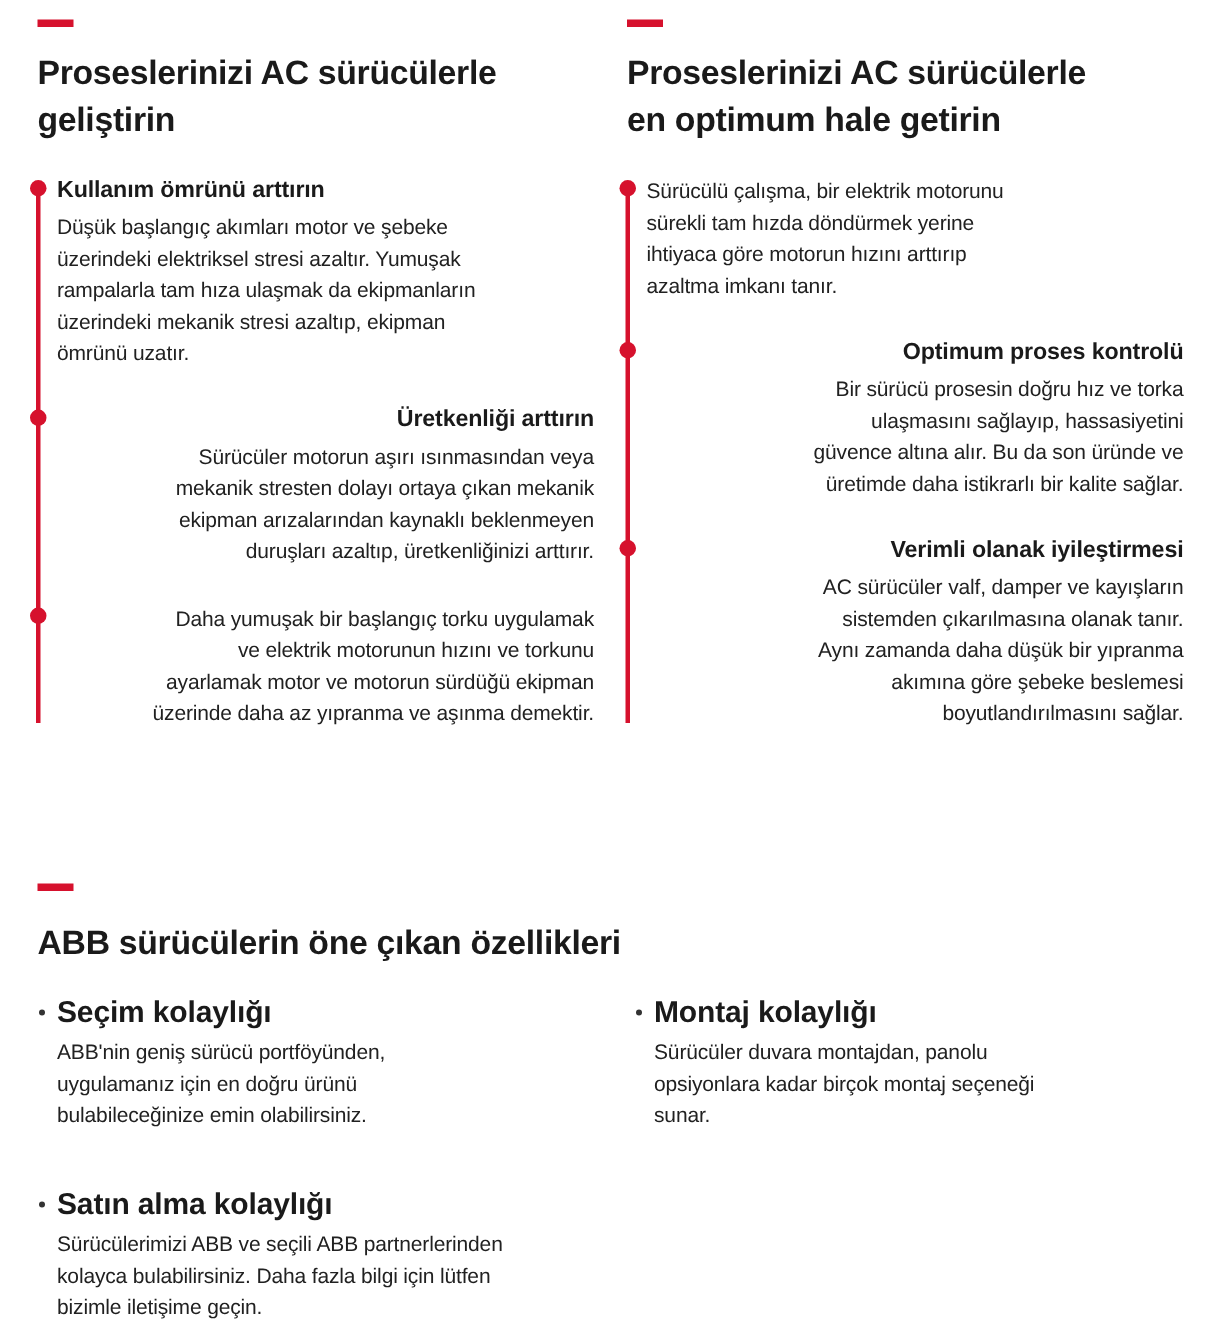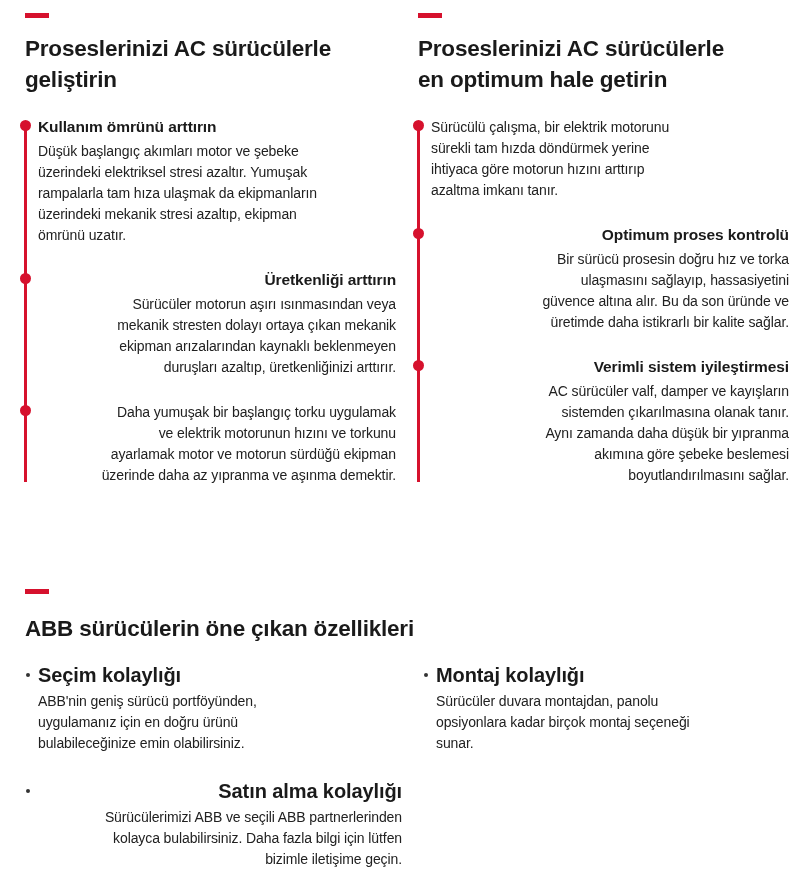--- a/index.html
+++ b/index.html
@@ -61,21 +61,21 @@
     margin:20px 0 0 1px;
     font-size:22.5px;line-height:30px;
     font-weight:700;color:var(--heading);
     letter-spacing:-0.2px;
   }
   .features-grid{display:flex;margin-top:22px;}
   .f-col{box-sizing:border-box;}
   .f-col-left{width:398px;padding-right:20px;box-sizing:border-box;}
   .f-col-right{width:374px;}
   .f-item{position:relative;padding-left:14px;}
-  .f-item + .f-item{margin-top:28px;text-align:right;}
+  .f-item + .f-item{margin-top:40px;}
   .f-bullet{
     position:absolute;left:2px;top:7px;
     width:4px;height:4px;border-radius:50%;
     background:#333333;
   }
   .f-item h4{
     margin:0 0 6px 0;
     font-size:20px;line-height:19px;
     font-weight:700;color:var(--heading);
     letter-spacing:-0.1px;
@@ -141,21 +141,21 @@
         <span class="bullet-dot"></span>
         <h3>Optimum proses kontrolü</h3>
         <p>Bir sürücü prosesin doğru hız ve torka
 ulaşmasını sağlayıp, hassasiyetini
 güvence altına alır. Bu da son üründe ve
 üretimde daha istikrarlı bir kalite sağlar.</p>
       </div>
 
       <div class="rail-item">
         <span class="bullet-dot"></span>
-        <h3>Verimli sistem iyileştirmesi</h3>
+        <h3>Verimli olanak iyileştirmesi</h3>
         <p>AC sürücüler valf, damper ve kayışların
 sistemden çıkarılmasına olanak tanır.
 Aynı zamanda daha düşük bir yıpranma
 akımına göre şebeke beslemesi
 boyutlandırılmasını sağlar.</p>
       </div>
     </div>
   </section>
 
   <section id="features">

